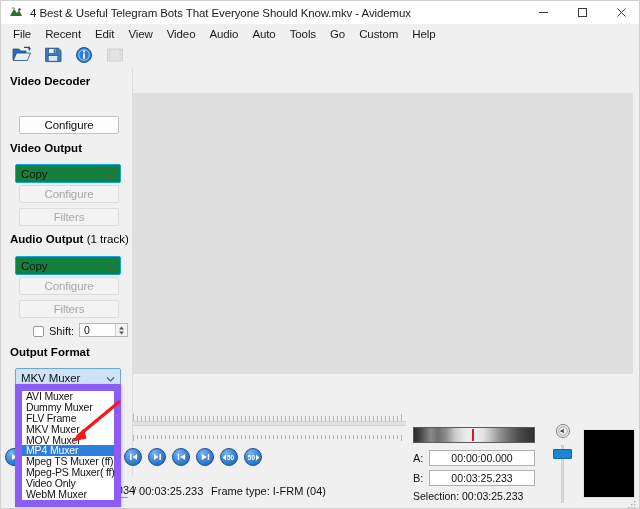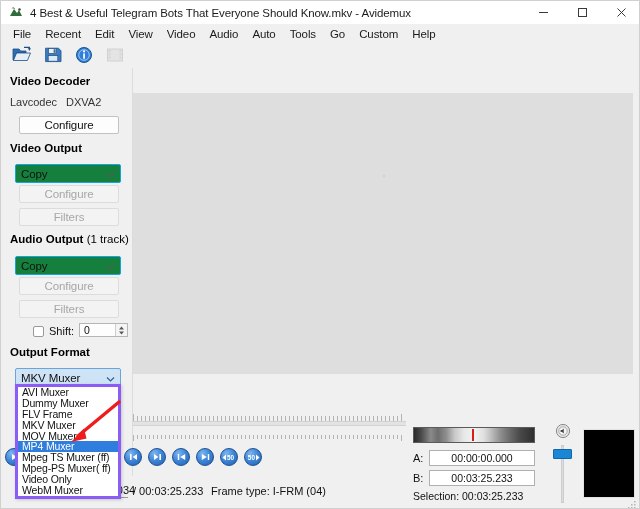--- a/index.html
+++ b/index.html
@@ -164,21 +164,21 @@
     line-height: 5px; font-size: 6px; color: #444;
   }
   .ms-lab { margin-left: 5px; font-size: 11px; }
 
   
   .dropdown {
     position: absolute;
     left: 14px; top: 383px;
     width: 106px;
     background: #ffffff;
-    border: 3px solid #8b5cf6;
+    border: 7px solid #8b5cf6;
     z-index: 60;
     box-sizing: border-box;
     box-shadow: 1px 1px 3px rgba(0,0,0,0.18);
   }
   .dd-item {
     height: 10.9px;
     line-height: 10.9px;
     font-size: 10.5px;
     color: #111;
     padding-left: 4px;
@@ -421,24 +421,20 @@
         <rect x="13.4" y="10.6" width="2" height="2" fill="#a9a9a9"></rect>
       </svg>
     </div>
   </div>
 
   <div class="divider-v"></div>
 
   <div class="leftpanel">
 
     <div class="sec-head" style="top:7px">Video Decoder</div>
-    <div class="codec-row" style="top:28px">
-      <span class="c1">Lavcodec</span>
-      <span>DXVA2</span>
-    </div>
     <div class="btn" style="left:18px; top:48px; width:100px;">Configure</div>
 
     <div class="sec-head" style="top:74px">Video Output</div>
     <div class="combo" style="left:14px; top:96px; width:106px;">
       <span>Copy</span>
       <span class="arrow">
         <svg width="9" height="9" viewBox="0 0 9 9">
             <path d="M1 3 L4.5 6.5 L8 3" fill="none" stroke="#5a5a5a" stroke-width="1.1"></path>
           </svg>
       </span>

